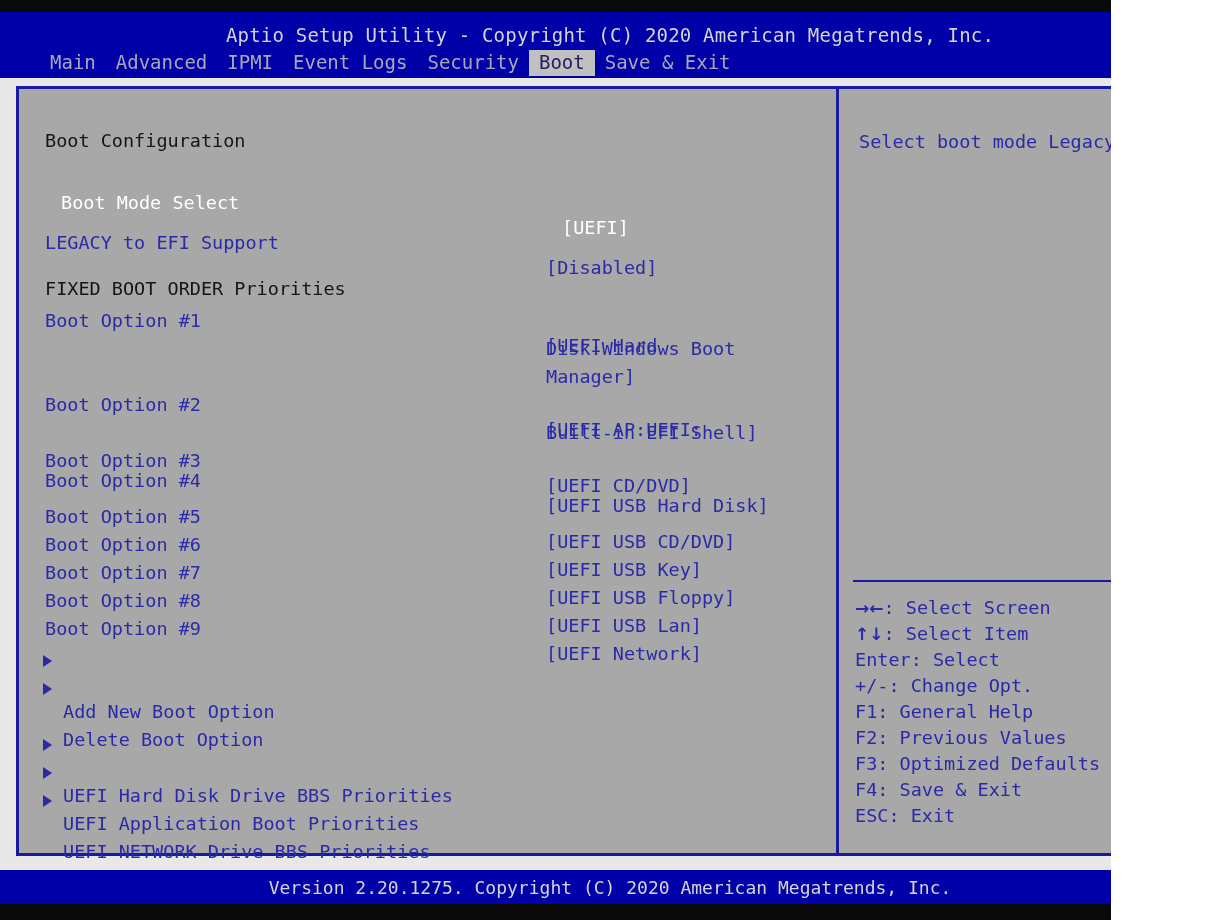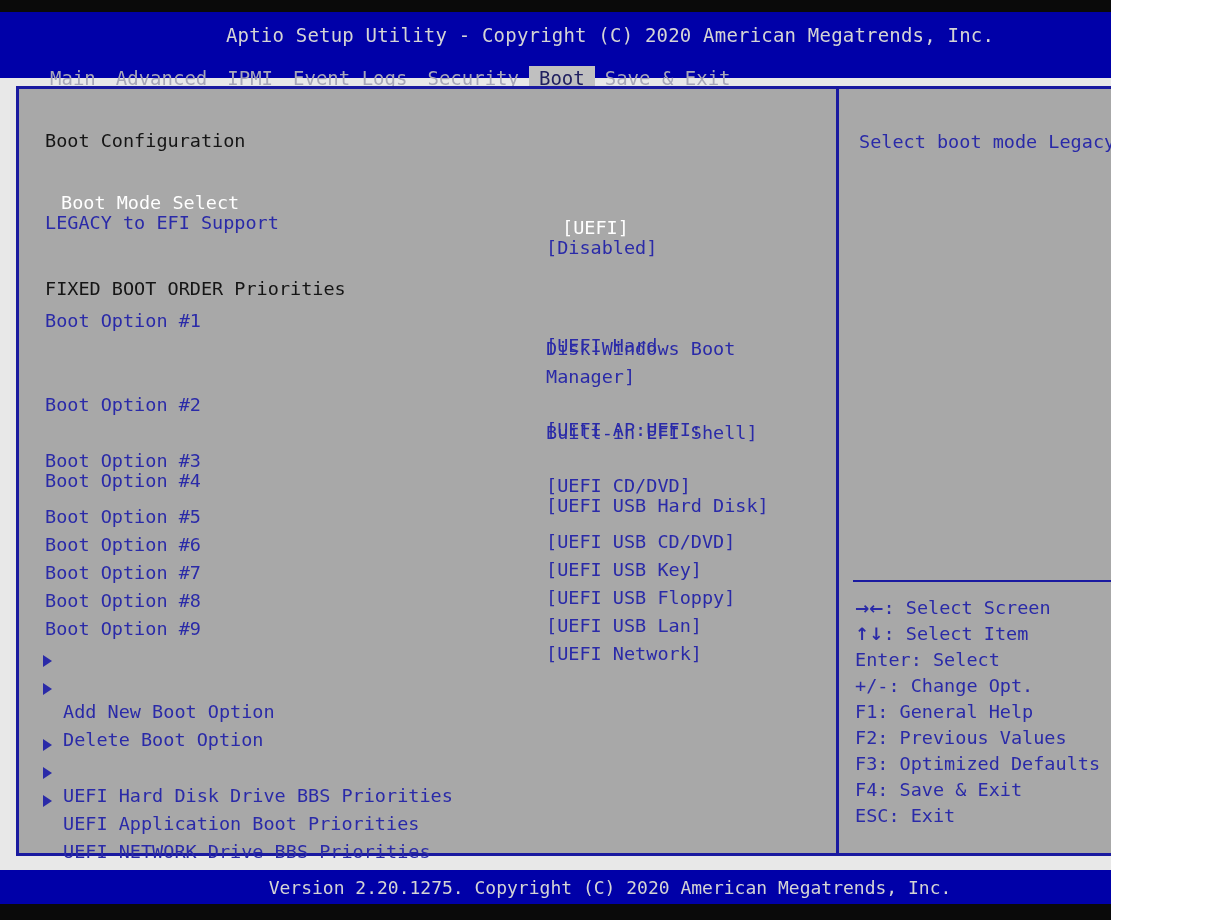--- a/index.html
+++ b/index.html
@@ -51,21 +51,20 @@
   
   .menubar {
     position: absolute;
     left: 40px; top: 50px;
     height: 26px;
     display: flex;
     align-items: center;
     gap: 0;
     font-size: 19px;
     white-space: pre;
-    margin-top: 16px;
   }
   .tab {
     color: #a8a8b8;
     padding: 2px 10px 3px 10px;
     line-height: 21px;
   }
   .tab.active {
     background: #c0c0c0;
     color: #202060;
   }
@@ -207,21 +206,21 @@
 
       <div class="row" style="top:14px;">
         <span class="lbl c-head">Boot Configuration</span>
       </div>
 
       <div class="row" style="top:76px;">
         <span class="lbl c-white">Boot Mode Select</span>
         <span class="val c-white">[UEFI]</span>
       </div>
 
-      <div class="row" style="top:96px;">
+      <div class="row" style="top:116px;">
         <span class="lbl c-blue">LEGACY to EFI Support</span>
         <span class="val c-blue">[Disabled]</span>
       </div>
 
       <div class="row" style="top:162px;">
         <span class="lbl c-head">FIXED BOOT ORDER Priorities</span>
       </div>
 
       <div class="row" style="top:194px;">
         <span class="lbl c-blue">Boot Option #1</span>

